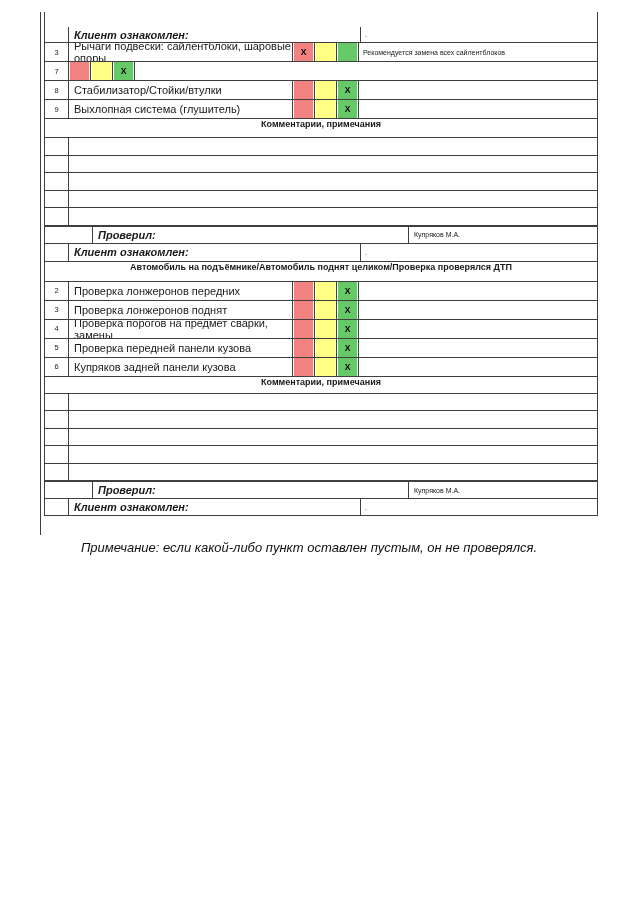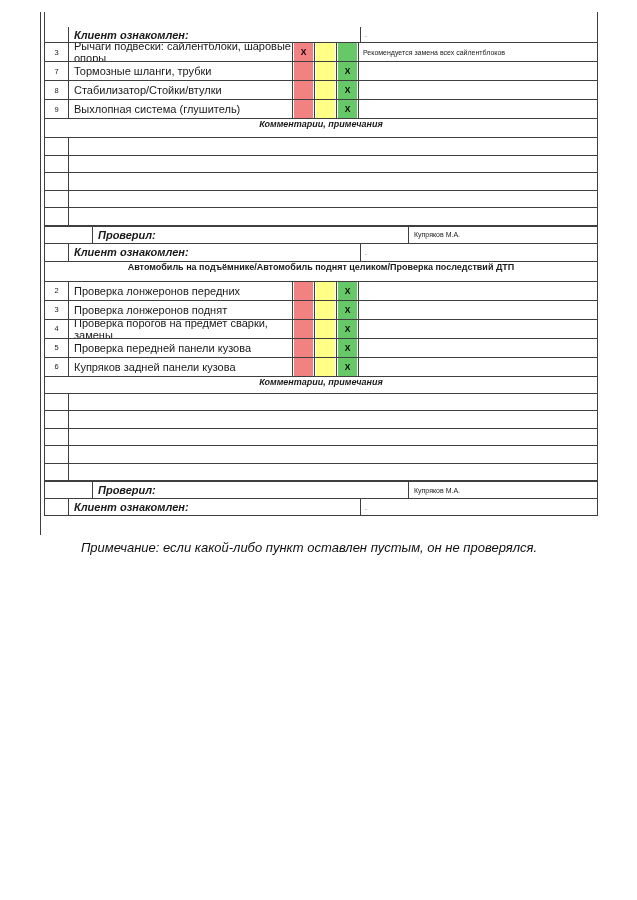--- a/index.html
+++ b/index.html
@@ -34,21 +34,21 @@
   .num  { width: 23px; justify-content: center; font-size: 7.5px; color: #222; }
   .item { flex: 1; font-size: 11px; padding-left: 5px; }
   .chk  { width: 22px; padding: 0 1px; background: #fff; }
   .fill { width: 100%; height: 100%; display: flex; align-items: center; justify-content: center;
           font-size: 8.5px; font-weight: 700; color: #000; }
   .fill.red    { background: var(--fail); }
   .fill.yellow { background: var(--warn); }
   .fill.green  { background: var(--pass); }
   .note { width: 239px; font-size: 7px; padding-left: 4px; }
   .sechdr { justify-content: center; font-size: 9px; font-weight: 700; text-align: center; }
-  .chdr   { justify-content: center; font-size: 9px; font-weight: 700; font-style: italic; text-align: center; }
+  .chdr   { justify-content: center; font-size: 9px; font-weight: 700; text-align: center; }
   .wide  { width: 292px; font-size: 11px; font-weight: 700; font-style: italic; padding-left: 5px; }
   .sig   { flex: 1; font-size: 7px; padding-left: 4px; color: #333; }
   .insp  { flex: 1; font-size: 7px; padding-left: 5px; }
   .crest { flex: 1; }
   .footer-note {
     position: absolute; left: 32px; top: 540px; width: 554px;
     text-align: center; font-size: 13px; font-weight: 400; font-style: italic; color: #111;
   }
 </style>
 </head>
@@ -75,21 +75,20 @@
     <div class="c chk">
         <div class="fill yellow"></div>
       </div>
     <div class="c chk">
         <div class="fill green"></div>
       </div>
     <div class="c note">Рекомендуется замена всех сайлентблоков</div>
   </div>
   <div class="row h19">
     <div class="c num">7</div>
-    <div class="c item">Тормозные шланги, трубки</div>
     <div class="c chk">
         <div class="fill red"></div>
       </div>
     <div class="c chk">
         <div class="fill yellow"></div>
       </div>
     <div class="c chk">
         <div class="fill green">X</div>
       </div>
     <div class="c note"></div>
@@ -149,21 +148,21 @@
     <div class="c num"></div>
     <div class="c wide">Проверил:</div>
     <div class="c insp">Купряков М.А.</div>
   </div>
   <div class="row h18">
     <div class="c num"></div>
     <div class="c wide">Клиент ознакомлен:</div>
     <div class="c sig">.</div>
   </div>
 
-  <div class="row h20 sechdr">Автомобиль на подъёмнике/Автомобиль поднят целиком/Проверка последствий ДТП</div>
+  <div class="row h20 sechdr">Автомобиль на подъёмнике/Автомобиль поднят целиком/Проверка проверялся ДТП</div>
 
   <div class="row h19">
     <div class="c num">2</div>
     <div class="c item">Проверка лонжеронов передних</div>
     <div class="c chk">
         <div class="fill red"></div>
       </div>
     <div class="c chk">
         <div class="fill yellow"></div>
       </div>

